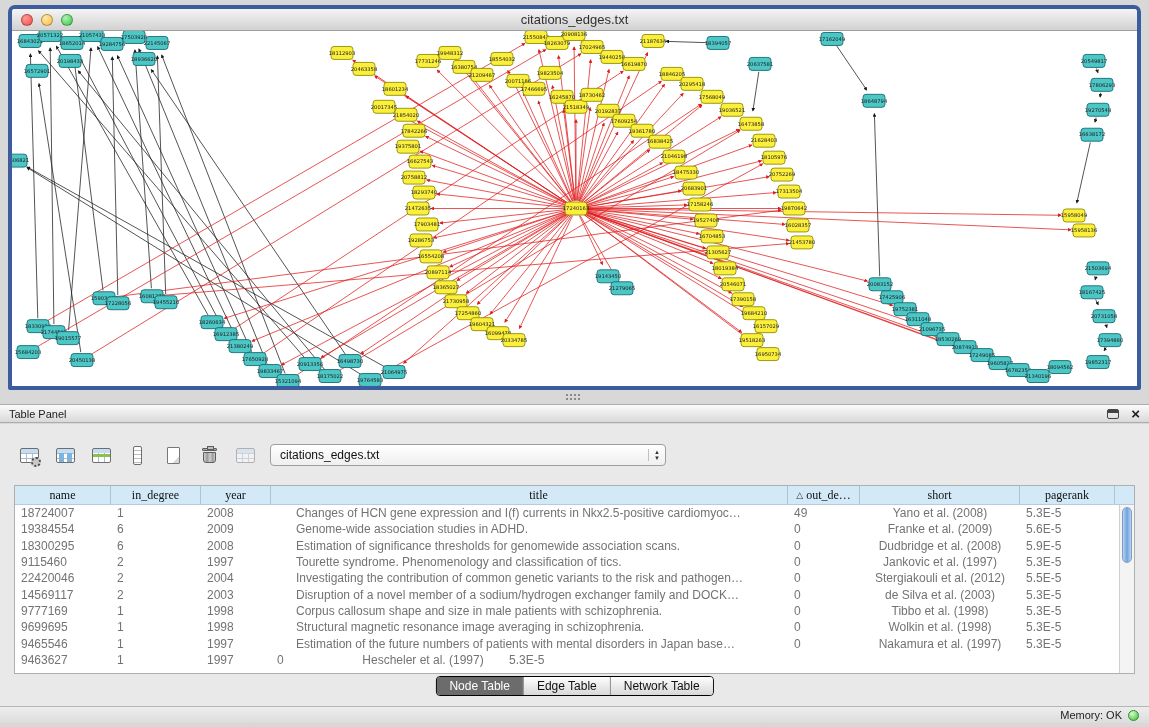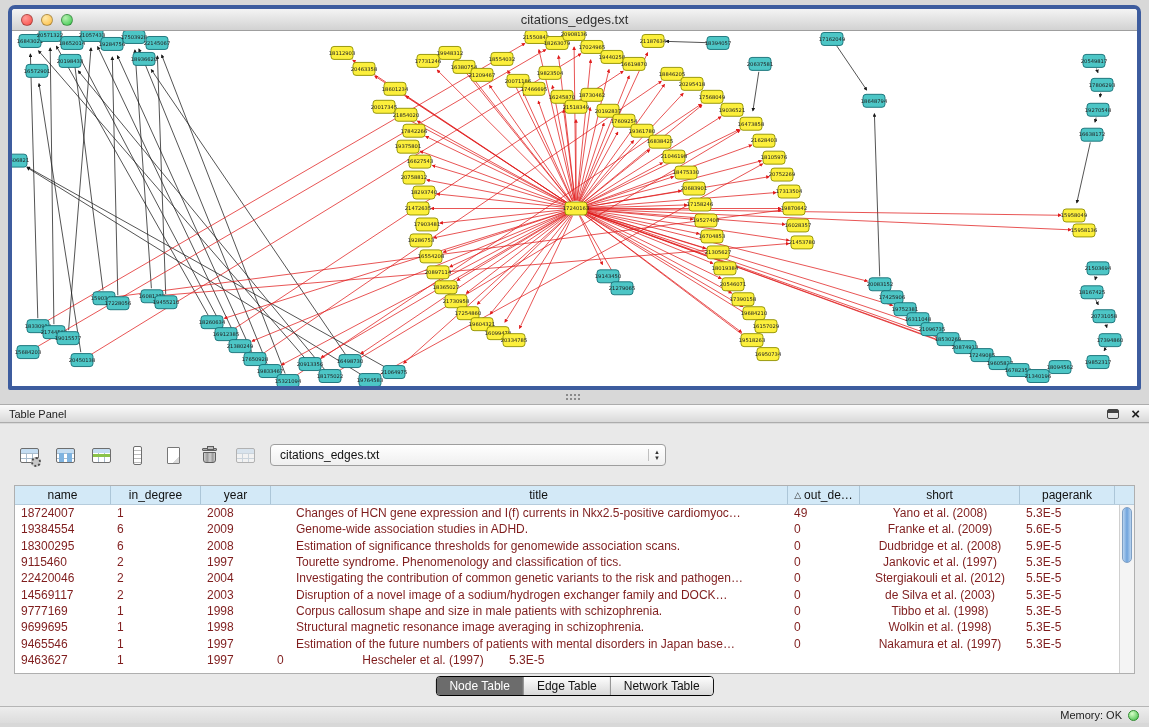--- a/index.html
+++ b/index.html
@@ -96,25 +96,25 @@
     display:flex; align-items:center; font-size:12px; color:#111;
   }
   #net-combo .val{ flex:1; padding-left:9px; }
   .combo-arrows{ width:17px; display:flex; flex-direction:column; align-items:center; font-size:6px; line-height:6px; color:#333; border-left:1px solid #C0C0C0; }
 
   
   #tbl-wrap{
     position:absolute; left:14px; top:61px; width:1121px; height:189px;
     background:#fff; border:1px solid #AFAFAF;
   }
-  #tbl-head{ display:flex; height:19px; background:#D3E9F7; border-bottom:1px solid #B6CCDC; font-size:12px; color:#111; }
+  #tbl-head{ display:flex; height:19px; background:#D3E9F7; border-bottom:1px solid #B6CCDC; font-size:12px; color:#111;font-family:Liberation Serif, serif; }
   .hc{ display:flex; align-items:center; justify-content:center; border-right:1px solid #ACC6D8; height:100%; gap:3px; }
   .sort-tri{ font-size:9px; color:#333; }
   #tbl-rows{ position:absolute; top:19px; left:0; right:15px; bottom:0; overflow:hidden; }
-  .trow{ display:flex; height:16.3px; font-size:12px; color:#7f1d1d; align-items:center; }
+  .trow{ display:flex; height:16.3px; font-size:12px; color:#737373; align-items:center; }
   .tc{ padding-left:6px; white-space:nowrap; overflow:hidden; text-overflow:ellipsis; }
   .c-name{ width:96px; } .c-in{ width:90px; } .c-year{ width:70px; }
   .c-title{ width:498px;margin-left:19px; } .c-out{ width:72px; } .c-short{ width:160px; text-align:center; padding-left:0; }
   .c-page{ width:95px; } .c-fill{ flex:1; border-right:none !important; }
   #vscroll{ position:absolute; top:19px; right:0; bottom:0; width:15px; background:#F4F4F4; border-left:1px solid #CFCFCF; }
   #vthumb{ position:absolute; top:2px; left:2px; width:10px; height:56px; border-radius:6px;
     background:linear-gradient(to right,#B9D4F0,#6FA3DC 50%,#B9D4F0); border:1px solid #7E9FC4; }
 
   
   #table-tabs{
@@ -939,21 +939,21 @@
           <div class="tc c-year">2004</div>
           <div class="tc c-title">Investigating the contribution of common genetic variants to the risk and pathogen…</div>
           <div class="tc c-out">0</div>
           <div class="tc c-short">Stergiakouli et al. (2012)</div>
           <div class="tc c-page">5.5E-5</div>
         </div>
         <div class="trow">
           <div class="tc c-name">14569117</div>
           <div class="tc c-in">2</div>
           <div class="tc c-year">2003</div>
-          <div class="tc c-title">Disruption of a novel image of a sodium/hydrogen exchanger family and DOCK…</div>
+          <div class="tc c-title">Disruption of a novel member of a sodium/hydrogen exchanger family and DOCK…</div>
           <div class="tc c-out">0</div>
           <div class="tc c-short">de Silva et al. (2003)</div>
           <div class="tc c-page">5.3E-5</div>
         </div>
         <div class="trow">
           <div class="tc c-name">9777169</div>
           <div class="tc c-in">1</div>
           <div class="tc c-year">1998</div>
           <div class="tc c-title">Corpus callosum shape and size in male patients with schizophrenia.</div>
           <div class="tc c-out">0</div>

